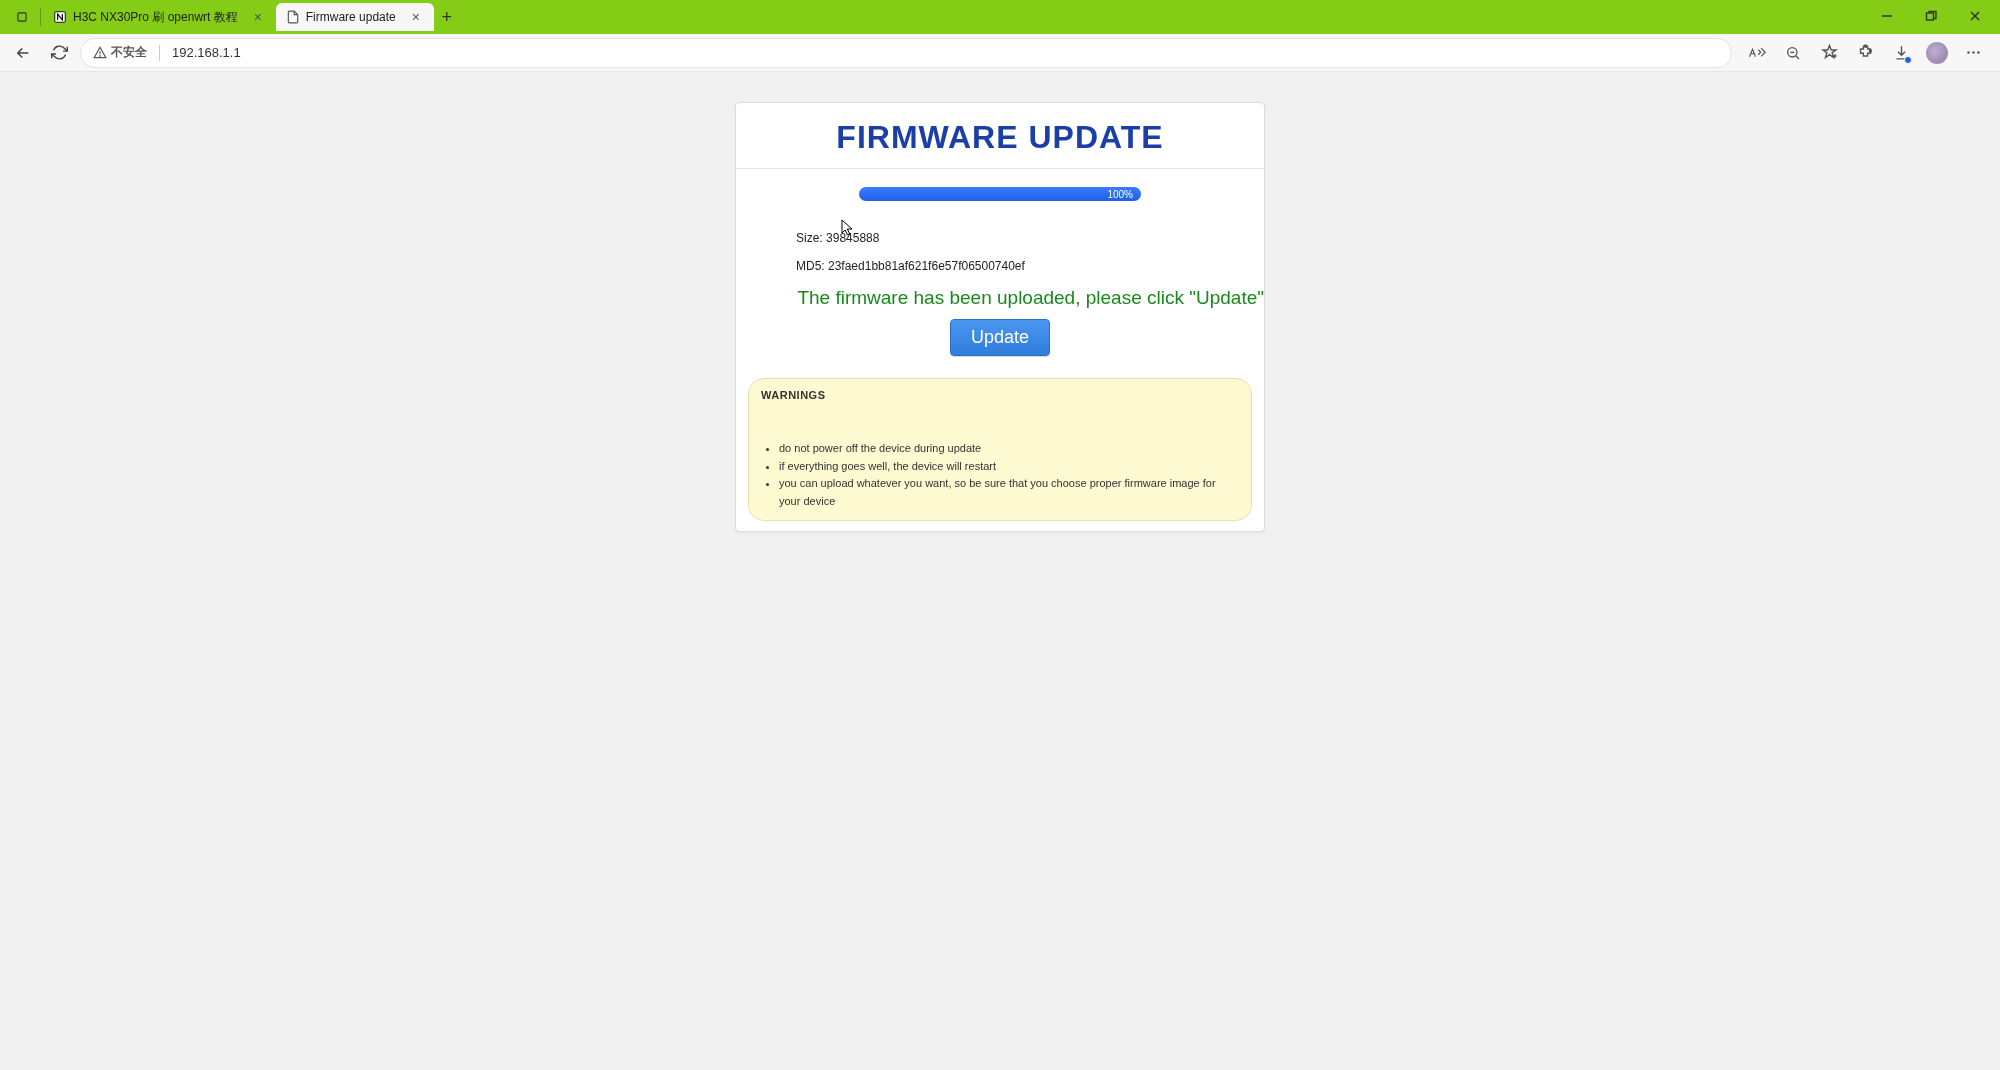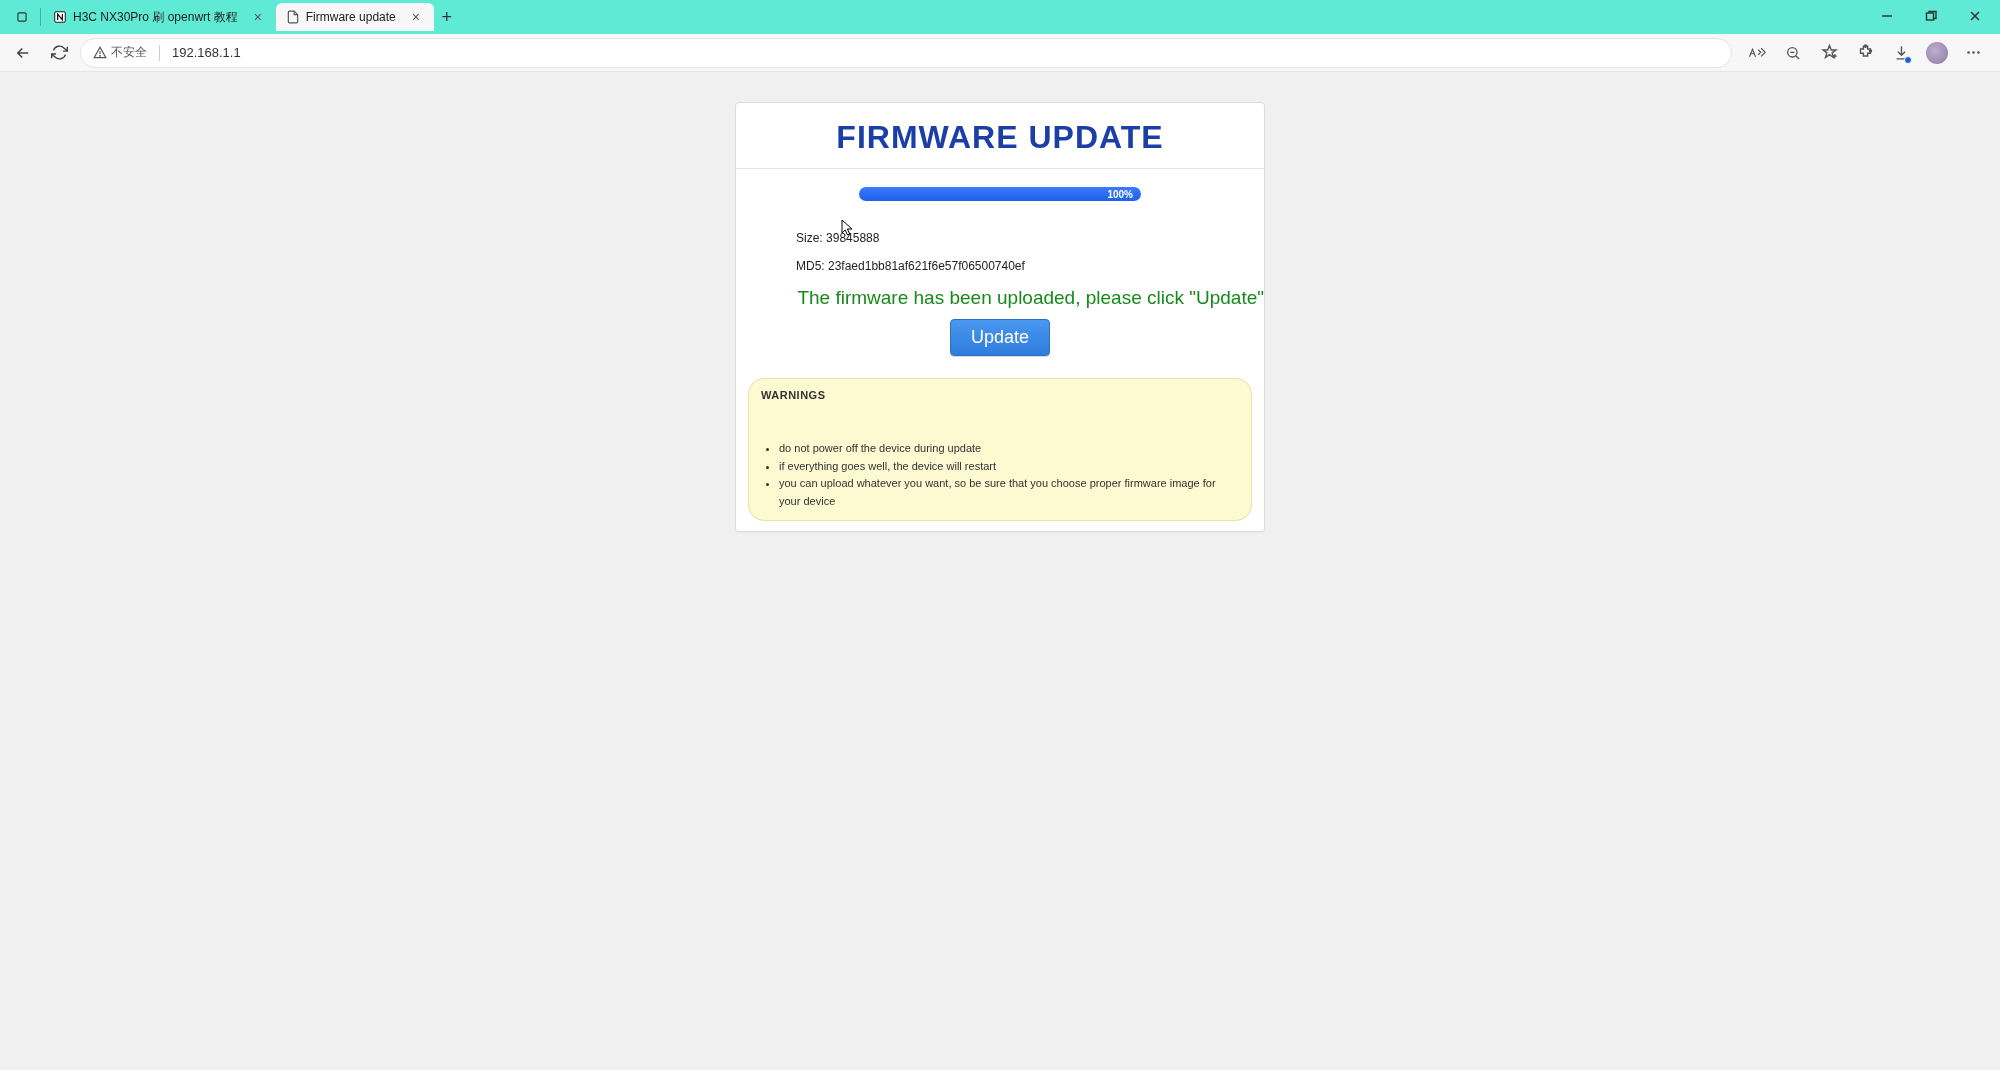--- a/index.html
+++ b/index.html
@@ -1,49 +1,49 @@
 <!DOCTYPE html>
 <html><head>
   <meta charset="utf-8">
   <style>
     * { margin: 0; padding: 0; box-sizing: border-box; }
     body { font-family: -apple-system, "Segoe UI", Arial, sans-serif; background: #f0f0f0; overflow: hidden; }
 
     
-    .browser-top { background: #5eead4; height: 34px; display: flex; align-items: center; padding: 0 6px; }
+    .browser-top { background: #84cc16; height: 34px; display: flex; align-items: center; padding: 0 6px; }
     .tab-bar { display: flex; align-items: center; gap: 0; height: 100%; }
     .tab-btn { width: 32px; height: 26px; display: flex; align-items: center; justify-content: center; color: #333; }
     .tab { display: flex; align-items: center; gap: 6px; height: 28px; padding: 0 10px; border-radius: 6px 6px 0 0; max-width: 260px; font-size: 12px; color: #222; cursor: pointer; position: relative; }
     .tab.inactive { background: transparent; }
     .tab.active { background: #f7f7f7; }
     .tab-icon { width: 14px; height: 14px; display: inline-flex; align-items: center; justify-content: center; }
     .tab-close { font-size: 14px; color: #555; margin-left: 6px; width: 16px; text-align: center; }
     .tab-sep { width: 1px; height: 18px; background: rgba(0,0,0,0.25); margin: 0 2px; }
     .new-tab { width: 26px; height: 26px; display: flex; align-items: center; justify-content: center; font-size: 18px; color: #333; cursor: pointer; }
     .win-ctrls { margin-left: auto; display: flex; gap: 26px; padding-right: 10px; color: #333; font-size: 14px; }
     .win-ctrl { width: 18px; text-align: center; cursor: pointer; }
 
     .nav-row { background: #f7f7f7; height: 38px; display: flex; align-items: center; padding: 0 8px; gap: 6px; border-bottom: 1px solid #e6e6e6; }
     .nav-btn { width: 30px; height: 30px; display: flex; align-items: center; justify-content: center; color: #555; cursor: pointer; border-radius: 4px; }
     .omnibox { flex: 1; height: 30px; background: #fff; border-radius: 16px; display: flex; align-items: center; padding: 0 12px; gap: 8px; font-size: 13px; color: #333; border: 1px solid #e3e3e3; }
-    .omnibox .sec { display: flex; align-items: center; gap: 4px; color: #555; font-size: 12px; }
+    .omnibox .sec { display: flex; align-items: center; gap: 4px; color: #555; font-size: 12px; font-weight: bold; }
     .omnibox .sec svg { width: 14px; height: 14px; }
     .omnibox .vbar { width: 1px; height: 16px; background: #ccc; margin: 0 4px; }
     .rt-icons { display: flex; align-items: center; gap: 14px; padding: 0 8px; color: #555; }
     .rt-icon { width: 22px; height: 22px; display: flex; align-items: center; justify-content: center; cursor: pointer; position: relative; }
     .avatar { width: 22px; height: 22px; border-radius: 50%; background: radial-gradient(circle at 40% 40%, #bfaed1, #8d7ba0); }
     .dl-dot { position: absolute; bottom: 0; right: 0; width: 8px; height: 8px; background: #1b5fd1; border-radius: 50%; border: 1px solid #f7f7f7; }
 
     
     .page { background: #f0f0f0; height: calc(100vh - 72px); overflow: auto; }
     .card { width: 530px; margin: 30px auto 8px; background: #fff; border: 1px solid #ddd; border-radius: 4px; padding: 0 0 10px; box-shadow: 0 1px 2px rgba(0,0,0,0.04); }
     .card h1 { text-align: center; font-family: Arial, sans-serif; font-weight: 900; font-size: 32px; color: #1b3fa6; padding: 16px 0 12px; letter-spacing: 1px; border-bottom: 1px solid #e5e5e5; }
 
     .progress-wrap { padding: 18px 0 0; display: flex; justify-content: center; }
-    .progress { width: 282px; height: 14px; background: linear-gradient(#3a7bff, #1e60e6); border-radius: 8px; display: flex; align-items: center; justify-content: flex-end; padding-right: 8px; color: #fff; font-size: 10px; font-weight: bold; }
+    .progress { width: 282px; height: 14px; background: linear-gradient(#3a7bff, #1e60e6); border-radius: 8px; display: flex; align-items: center; justify-content: flex-end; padding-right: 8px; color: #fff; font-size: 10px; }
 
     .info { padding: 16px 60px 0; }
     .info p { font-size: 12px; color: #222; margin: 14px 0; }
 
     .status { text-align: right; color: #178a1b; font-size: 19px; margin: 14px 0 6px; }
     .btn-row { text-align: center; padding: 4px 0 22px; }
     .update-btn { background: linear-gradient(#4a97f0, #2f7ddc); color: #fff; border: 1px solid #2d6fc1; border-radius: 4px; padding: 7px 20px; font-size: 18px; cursor: pointer; box-shadow: 0 1px 0 rgba(0,0,0,0.15); }
 
     .warn { margin: 0 12px; background: #fdf9d0; border: 1px solid #e7e2a8; border-radius: 16px; padding: 10px 12px 10px; }
     .warn h3 { font-size: 11px; letter-spacing: 0.5px; color: #333; margin-bottom: 6px; font-weight: bold; }

